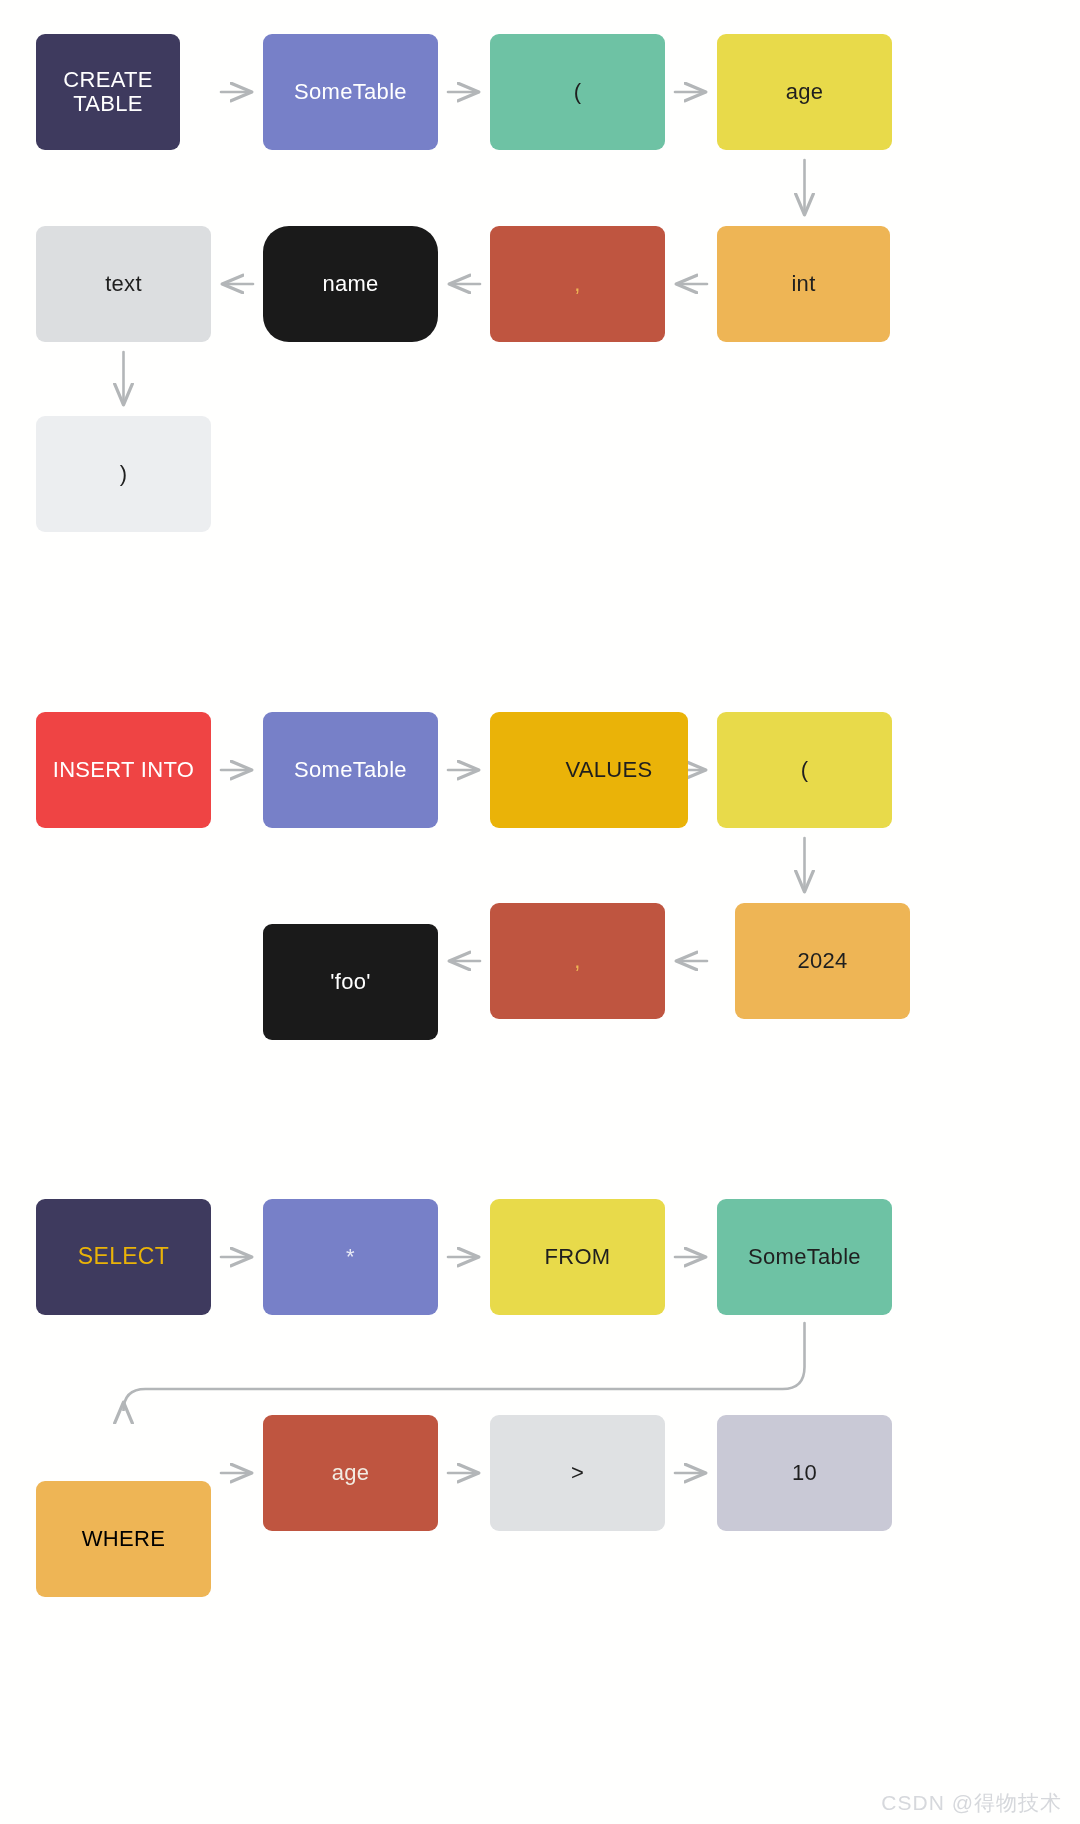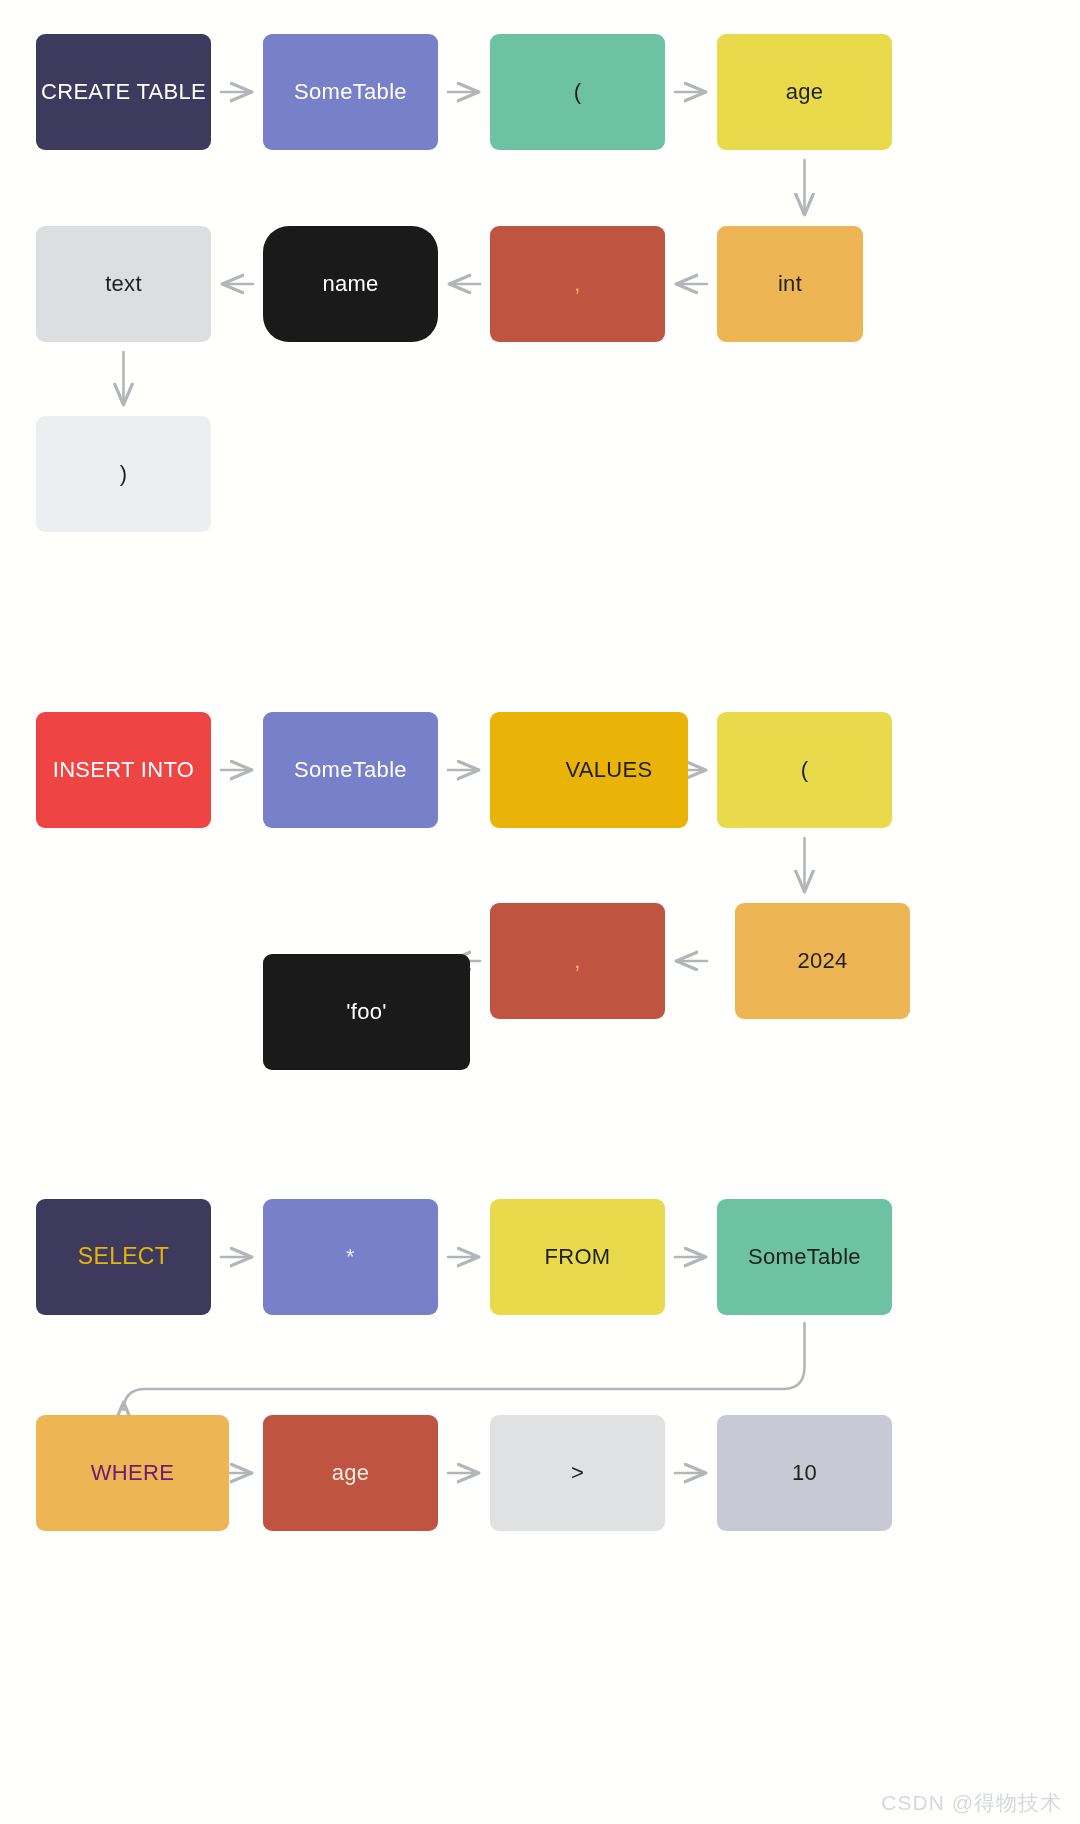--- a/index.html
+++ b/index.html
@@ -94,33 +94,33 @@
         <path d="M221,1257 L251,1257" fill="none" stroke="#b3b6b8" stroke-width="2.6" stroke-linecap="round" marker-end="url(#arrowhead)"></path>
         <path d="M448,1257 L478,1257" fill="none" stroke="#b3b6b8" stroke-width="2.6" stroke-linecap="round" marker-end="url(#arrowhead)"></path>
         <path d="M675,1257 L705,1257" fill="none" stroke="#b3b6b8" stroke-width="2.6" stroke-linecap="round" marker-end="url(#arrowhead)"></path>
         <path d="M804.5,1323 L804.5,1367 Q804.5,1389 782.5,1389 L145.5,1389 Q123.5,1389 123.5,1411 L123.5,1403" fill="none" stroke="#b3b6b8" stroke-width="2.6" stroke-linecap="round" marker-end="url(#arrowhead)"></path>
         <path d="M221,1473 L251,1473" fill="none" stroke="#b3b6b8" stroke-width="2.6" stroke-linecap="round" marker-end="url(#arrowhead)"></path>
         <path d="M448,1473 L478,1473" fill="none" stroke="#b3b6b8" stroke-width="2.6" stroke-linecap="round" marker-end="url(#arrowhead)"></path>
         <path d="M675,1473 L705,1473" fill="none" stroke="#b3b6b8" stroke-width="2.6" stroke-linecap="round" marker-end="url(#arrowhead)"></path>
       </g>
   </svg>
   <div id="nodes-layer">
-      <div class="node" style="left: 36px; top: 34px; width: 175px; height: 116px; background: rgb(62, 58, 94); color: rgb(255, 255, 255); font-size: 22px;">
+      <div class="node" style="left: 36px; top: 34px; width: 144px; height: 116px; background: rgb(62, 58, 94); color: rgb(255, 255, 255); font-size: 22px;">
         <span>CREATE TABLE</span>
       </div>
       <div class="node" style="left: 263px; top: 34px; width: 175px; height: 116px; background: rgb(119, 128, 200); color: rgb(255, 255, 255); font-size: 22px;">
         <span>SomeTable</span>
       </div>
       <div class="node" style="left: 490px; top: 34px; width: 175px; height: 116px; background: rgb(110, 194, 164); color: rgb(31, 31, 31); font-size: 22px;">
         <span>(</span>
       </div>
       <div class="node" style="left: 717px; top: 34px; width: 175px; height: 116px; background: rgb(232, 218, 74); color: rgb(31, 31, 31); font-size: 22px;">
         <span>age</span>
       </div>
-      <div class="node" style="left: 717px; top: 226px; width: 146px; height: 116px; background: rgb(238, 181, 85); color: rgb(31, 31, 31); font-size: 22px;">
+      <div class="node" style="left: 717px; top: 226px; width: 173px; height: 116px; background: rgb(238, 181, 85); color: rgb(31, 31, 31); font-size: 22px;">
         <span>int</span>
       </div>
       <div class="node" style="left: 490px; top: 226px; width: 175px; height: 116px; background: rgb(191, 85, 64); color: rgb(238, 181, 85); font-size: 22px;">
         <span>,</span>
       </div>
       <div class="node" style="left: 263px; top: 226px; width: 175px; height: 116px; background: rgb(26, 26, 26); color: rgb(255, 255, 255); font-size: 22px; border-radius: 26px;">
         <span>name</span>
       </div>
       <div class="node" style="left: 36px; top: 226px; width: 175px; height: 116px; background: rgb(220, 222, 224); color: rgb(31, 31, 31); font-size: 22px;">
         <span>text</span>
@@ -139,36 +139,36 @@
       </div>
       <div class="node" style="left: 717px; top: 712px; width: 175px; height: 116px; background: rgb(232, 218, 74); color: rgb(31, 31, 31); font-size: 22px;">
         <span>(</span>
       </div>
       <div class="node" style="left: 717px; top: 903px; width: 175px; height: 116px; background: rgb(238, 181, 85); color: rgb(31, 31, 31); font-size: 22px; margin-left: 18px;">
         <span>2024</span>
       </div>
       <div class="node" style="left: 490px; top: 903px; width: 175px; height: 116px; background: rgb(191, 85, 64); color: rgb(238, 181, 85); font-size: 22px;">
         <span>,</span>
       </div>
-      <div class="node" style="left: 263px; top: 954px; width: 207px; height: 116px; background: rgb(26, 26, 26); color: rgb(255, 255, 255); font-size: 22px;">
+      <div class="node" style="left: 263px; top: 924px; width: 175px; height: 116px; background: rgb(26, 26, 26); color: rgb(255, 255, 255); font-size: 22px;">
         <span>'foo'</span>
       </div>
       <div class="node" style="left: 36px; top: 1199px; width: 175px; height: 116px; background: rgb(62, 58, 94); color: #eab308; font-size: 23px;">
         <span>SELECT</span>
       </div>
       <div class="node" style="left: 263px; top: 1199px; width: 175px; height: 116px; background: rgb(119, 128, 200); color: rgb(232, 234, 246); font-size: 22px;">
         <span>*</span>
       </div>
       <div class="node" style="left: 490px; top: 1199px; width: 175px; height: 116px; background: rgb(232, 218, 74); color: rgb(31, 31, 31); font-size: 22px;">
         <span>FROM</span>
       </div>
       <div class="node" style="left: 717px; top: 1199px; width: 175px; height: 116px; background: rgb(110, 194, 164); color: rgb(31, 31, 31); font-size: 22px;">
         <span>SomeTable</span>
       </div>
-      <div class="node" style="left: 36px; top: 1415px; width: 193px; height: 116px; background: rgb(238, 181, 85); color: #701a75; font-size: 22px;">
+      <div class="node" style="left: 36px; top: 1481px; width: 175px; height: 116px; background: rgb(238, 181, 85); color: #000000; font-size: 22px;">
         <span>WHERE</span>
       </div>
       <div class="node" style="left: 263px; top: 1415px; width: 175px; height: 116px; background: rgb(191, 85, 64); color: rgb(242, 236, 226); font-size: 22px;">
         <span>age</span>
       </div>
       <div class="node" style="left: 490px; top: 1415px; width: 175px; height: 116px; background: rgb(223, 225, 227); color: rgb(31, 31, 31); font-size: 22px;">
         <span>&gt;</span>
       </div>
       <div class="node" style="left: 717px; top: 1415px; width: 175px; height: 116px; background: rgb(201, 201, 214); color: rgb(31, 31, 31); font-size: 22px;">
         <span>10</span>

